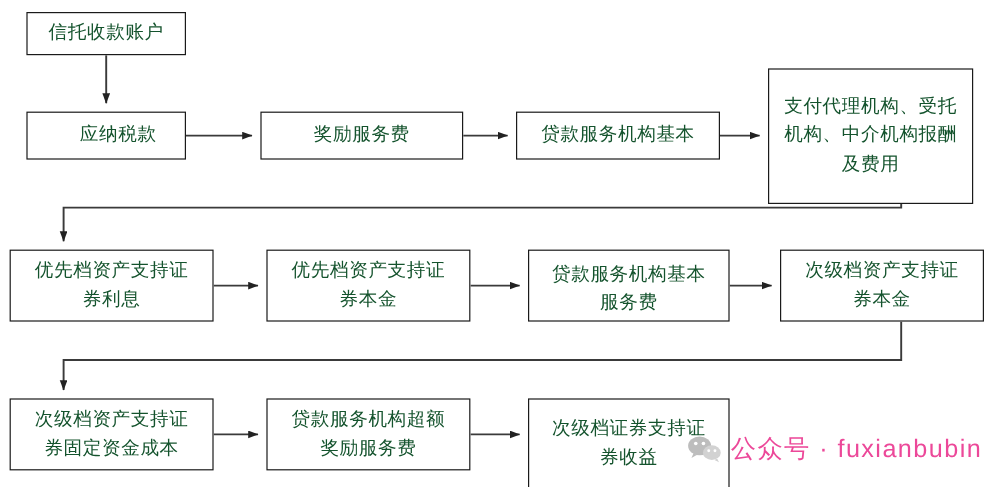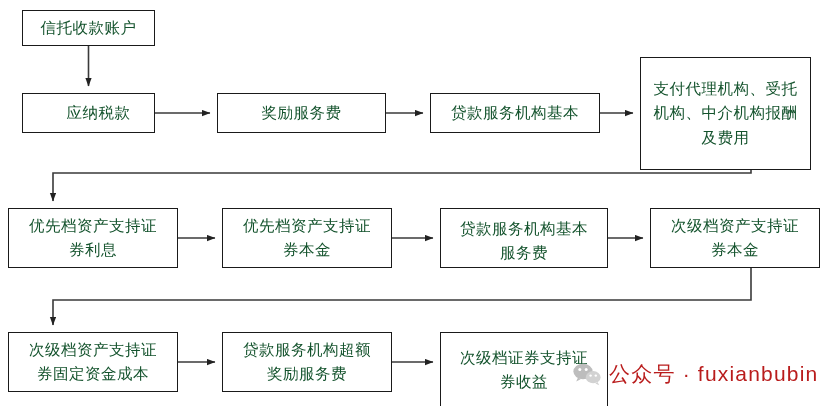--- a/index.html
+++ b/index.html
@@ -50,21 +50,21 @@
     align-items: center;
     gap: 7px;
     color: #c9c9c9;
     font-size: 21px;
     letter-spacing: 1.2px;
     pointer-events: none;
     user-select: none;
     font-family: "Liberation Sans", "DejaVu Sans", sans-serif;
   }
   .watermark .wm-text {
-    color: #b91c1c;
+    color: #ec4899;
     white-space: nowrap;
   }
   .wechat-icon {
     display: inline-block;
     width: 30px;
     height: 24px;
     flex: 0 0 auto;
   }
 </style>
 </head>

